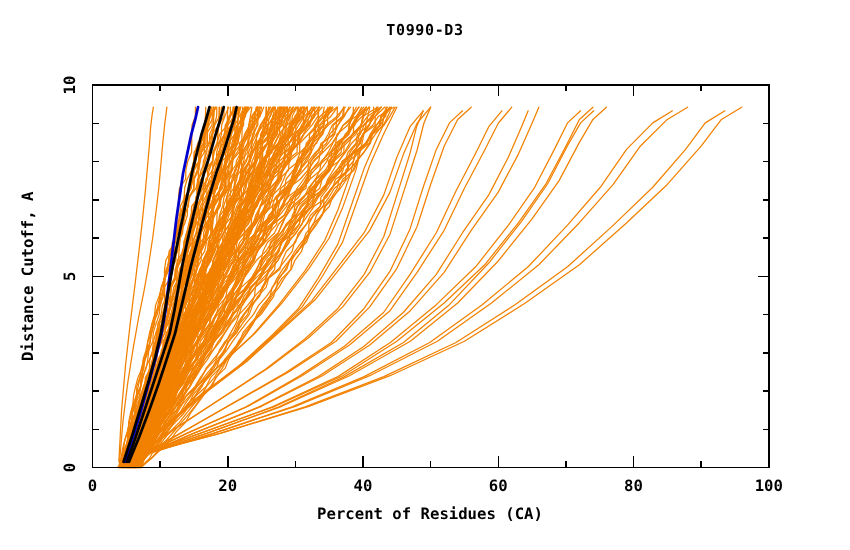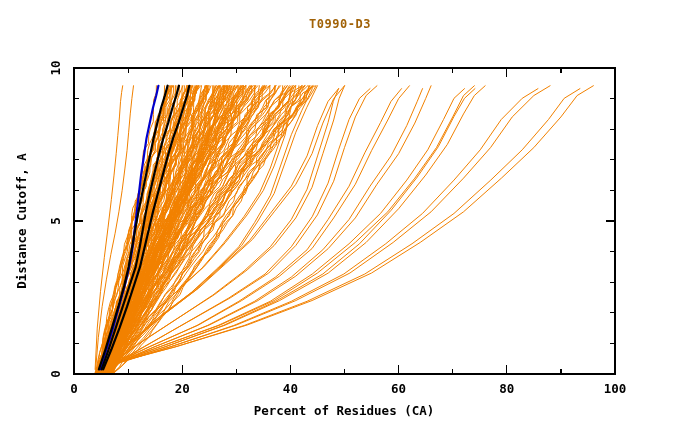--- a/index.html
+++ b/index.html
@@ -18,21 +18,21 @@
   }
   #plot-title {
     position: absolute;
     left: 0;
     top: 17px;
     width: 680px;
     text-align: center;
     font-family: "DejaVu Sans Mono", "Liberation Mono", monospace;
     font-size: 12px;
     font-weight: bold;
-    color: #a16207;
+    color: #000000;
     letter-spacing: 0.5px;
   }
   #chart-svg {
     position: absolute;
     left: 0;
     top: 0;
     width: 680px;
     height: 440px;
   }
   .axis-label-text {

